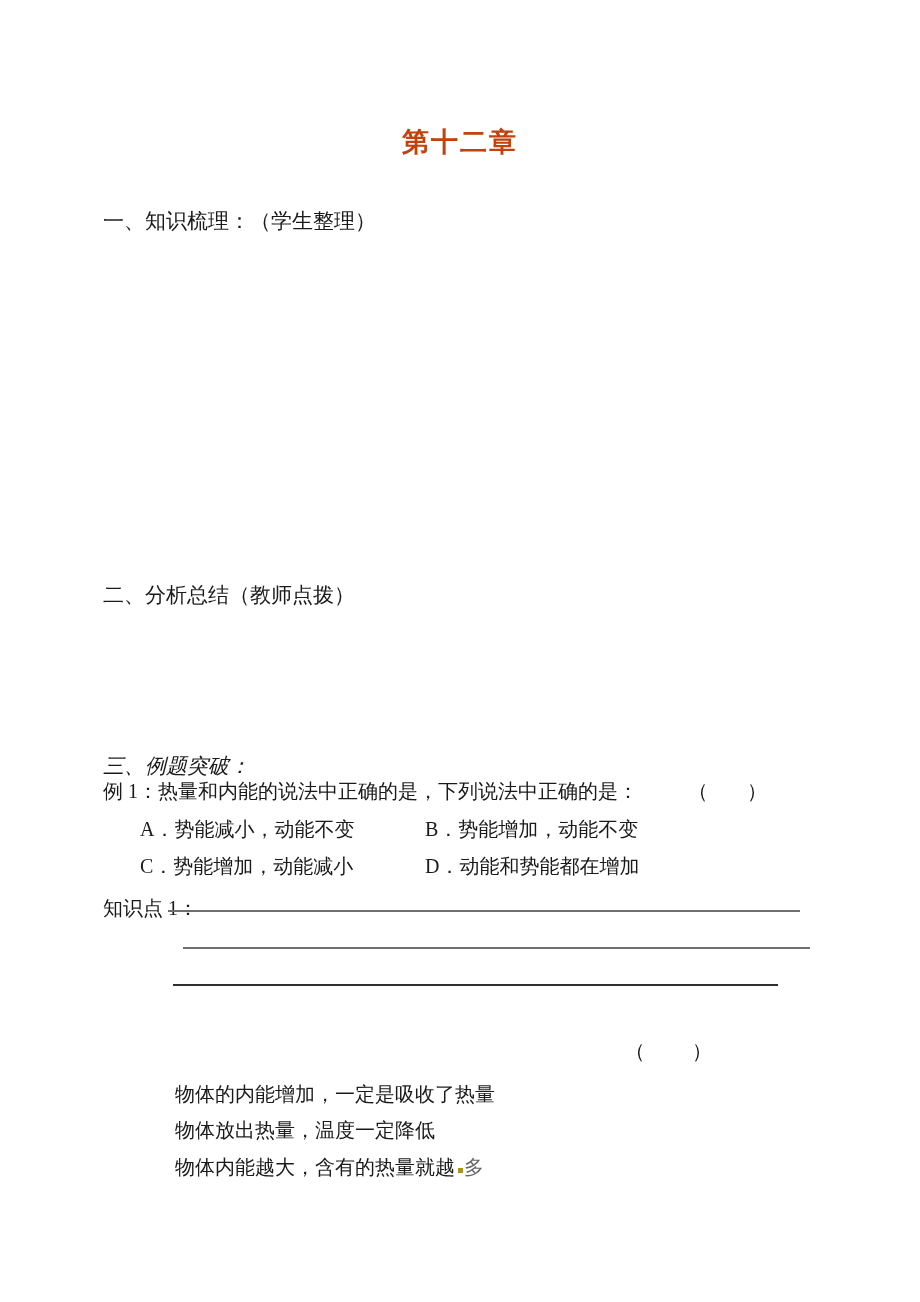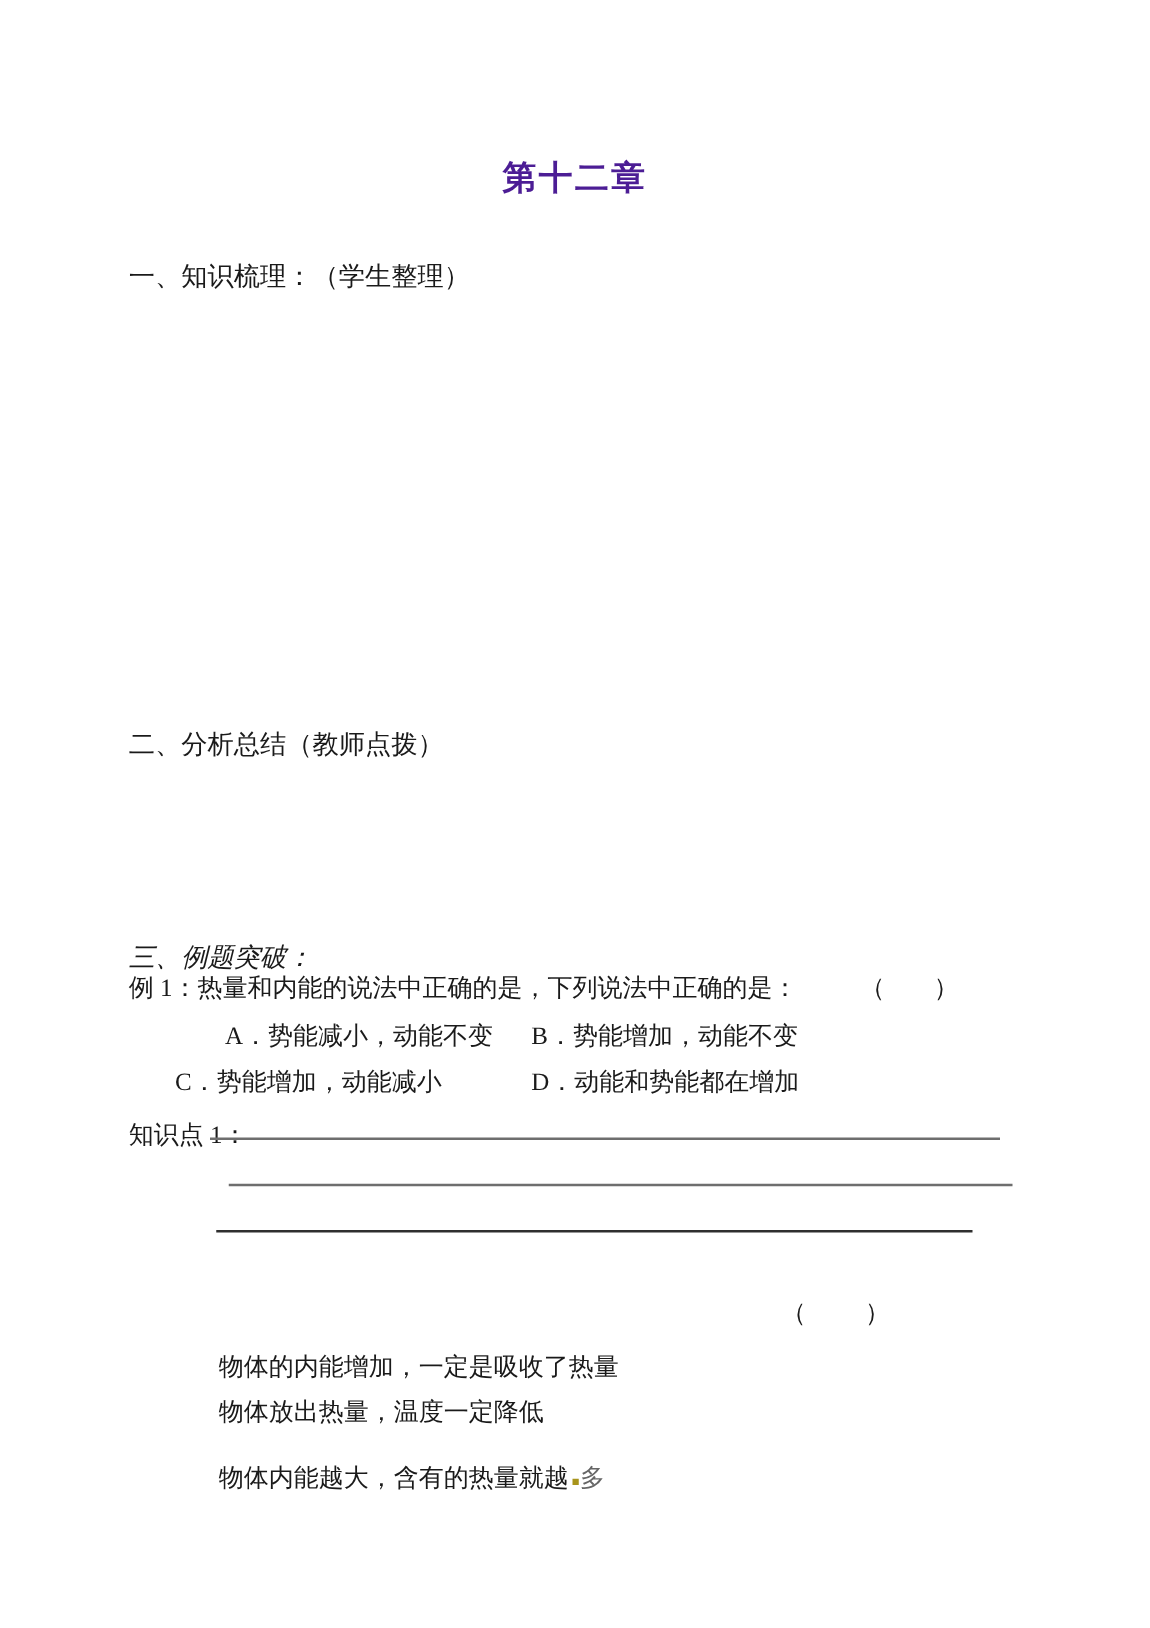--- a/index.html
+++ b/index.html
@@ -19,21 +19,21 @@
   .abs { position: absolute; white-space: nowrap; }
   .doc-title {
     position: absolute;
     left: 0;
     top: 124px;
     width: 920px;
     margin: 0;
     text-align: center;
     font-size: 27px;
     font-weight: bold;
-    color: #4c1d95;
+    color: #c2410c;
     letter-spacing: 2px;
   }
   .heading {
     font-size: 21px;
     line-height: 24px;
   }
   .body-line {
     font-size: 20px;
     line-height: 24px;
   }
@@ -82,21 +82,21 @@
   <div class="notes-region" style="top:612px; height:118px;"></div>
 
   <div class="abs heading" style="left:103px; top:754px;font-style:italic;">三、例题突破：</div>
 
   <div class="abs body-line" style="left:103px; top:779px;">
     <span>例 1：</span><span>热量和内能的说法中正确的是，下列说法中正确的是：</span>
   </div>
   <span class="paren" style="left:688px; top:779px;">（</span>
   <span class="paren" style="left:747px; top:779px;">）</span>
 
-  <div class="abs body-line" style="left:140px; top:817px;margin-left:40px;">
+  <div class="abs body-line" style="left:140px; top:817px;">
     <span>A．</span><span>势能减小，动能不变</span>
   </div>
   <div class="abs body-line" style="left:425px; top:817px;">
     <span>B．</span><span>势能增加，动能不变</span>
   </div>
   <div class="abs body-line" style="left:140px; top:854px;">
     <span>C．</span><span>势能增加，动能减小</span>
   </div>
   <div class="abs body-line" style="left:425px; top:854px;">
     <span>D．</span><span>动能和势能都在增加</span>
@@ -105,17 +105,17 @@
   <div class="abs body-line" style="left:103px; top:896px;">知识点 1：</div>
   <div class="blank-line" style="left:168px; top:910px; width:632px;"></div>
   <div class="blank-line" style="left:183px; top:947px; width:627px;"></div>
   <div class="blank-line dark" style="left:173px; top:984px; width:605px;"></div>
 
   <span class="paren" style="left:625px; top:1039px;">（</span>
   <span class="paren" style="left:692px; top:1039px;">）</span>
 
   <div class="abs body-line" style="left:175px; top:1082px;">物体的内能增加，一定是吸收了热量</div>
   <div class="abs body-line" style="left:175px; top:1118px;">物体放出热量，温度一定降低</div>
-  <div class="abs body-line" style="left:175px; top:1155px;margin-top:16px;">
+  <div class="abs body-line" style="left:175px; top:1155px;">
     <span>物体内能越大，含有的热量就越</span><span class="dot"></span><span class="tail-char">多</span>
   </div>
 
 </div>
 
 </body></html>

